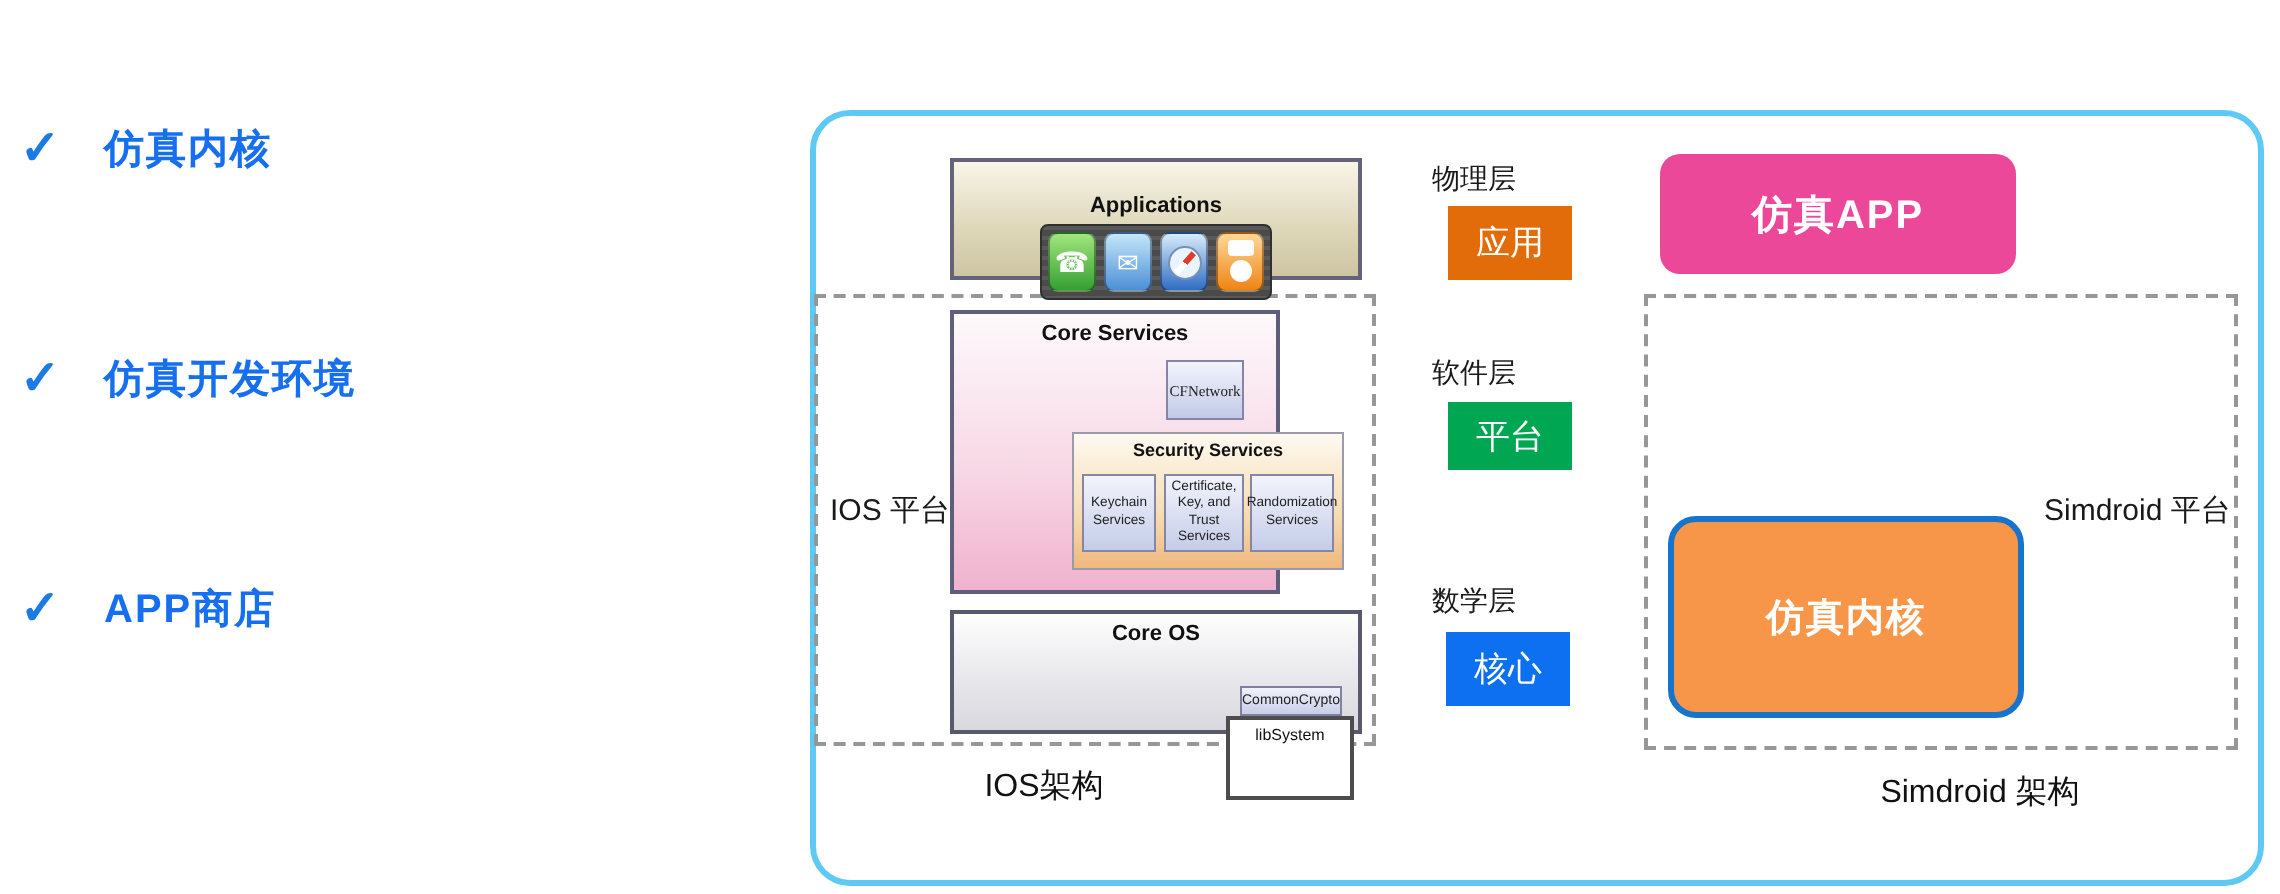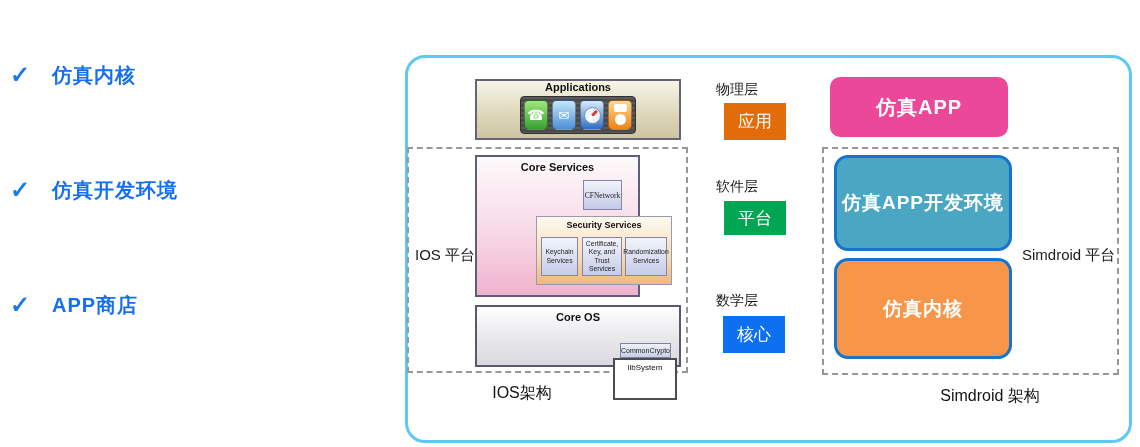--- a/index.html
+++ b/index.html
@@ -13,21 +13,21 @@
   .check-mark { color:#1a7ae6; font-size:24px; font-weight:bold; line-height:24px; width:30px; }
   .check-label { color:#156ff0; font-size:20px; font-weight:bold; line-height:24px; margin-left:12px; letter-spacing:1px; }
 
   
   .outer-panel { left:405px; top:55px; width:727px; height:388px; border:3px solid #5ec9f2; border-radius:20px; background:#fff; }
 
   
   .dashed-box { border:2px dashed #979797; background:transparent; }
 
   
-  .apps-box { left:475px; top:79px; width:206px; height:61px; background:linear-gradient(180deg,#f8f5e8 0%,#ddd6b8 60%,#cdc5a2 100%); border:2px solid #63637a; text-align:center; padding-top:0; }
+  .apps-box { left:475px; top:79px; width:206px; height:61px; background:linear-gradient(180deg,#f8f5e8 0%,#ddd6b8 60%,#cdc5a2 100%); border:2px solid #63637a; text-align:center; padding-top:16px; }
   .box-title { font-size:11px; font-weight:bold; color:#111; }
   .icon-strip { margin:3px auto 0; width:116px; height:38px; background:repeating-linear-gradient(180deg,#5a5a5a 0 2px,#4a4a4a 2px 5px); border:1px solid #303030; border-radius:4px; display:flex; align-items:center; justify-content:center; gap:4px; }
   .app-icon { width:24px; height:30px; border-radius:5px; display:flex; align-items:center; justify-content:center; position:relative; border:1px solid rgba(0,0,0,.35); }
   .icon-phone { background:linear-gradient(180deg,#a0e67e,#36a033); color:#fff; font-size:14px; }
   .icon-mail { background:linear-gradient(180deg,#c4e7fa 0%,#4d8fd6 100%); color:#fff; font-size:13px; }
   .icon-safari { background:linear-gradient(180deg,#d8ecfa,#2f6cc4); }
   .safari-dial { width:17px; height:17px; border-radius:50%; background:#eaf4fc; border:1px solid #7790b5; display:flex; align-items:center; justify-content:center; }
   .safari-needle { width:3px; height:13px; background:linear-gradient(180deg,#e03c2c 50%,#ffffff 50%); transform:rotate(42deg); }
   .icon-ipod { background:linear-gradient(180deg,#ffd796,#ef8415); flex-direction:column; display:flex; gap:2px; padding-top:3px; align-items:center; justify-content:flex-start; }
   .ipod-screen { width:13px; height:8px; background:#fdfdfd; border-radius:2px; }
@@ -120,19 +120,18 @@
   <div class="abs layer-name" style="left:716px; top:178px;">软件层</div>
   <div class="abs layer-tag" style="left: 724px; top: 201px; height: 34px; background-color: rgb(0, 166, 81);">平台</div>
 
   <div class="abs layer-name" style="left:716px; top:292px;">数学层</div>
   <div class="abs layer-tag" style="left: 723px; top: 316px; height: 37px; background-color: rgb(13, 112, 240);">核心</div>
 
   <div class="abs sim-app-box" style="background-color: #ec4899;">仿真APP</div>
 
   <div class="abs dashed-box" style="left:822px; top:147px; width:297px; height:228px;"></div>
 
-  <div class="abs sim-inner-box" style="top: 155px; height: 96px; background-color: rgb(75, 166, 196);">仿真APP开发环境</div>
   <div class="abs sim-inner-box" style="top: 258px; height: 101px; background-color: rgb(247, 150, 73);">仿真内核</div>
 
   <div class="abs side-label" style="left:1022px; top:246px;">Simdroid 平台</div>
   <div class="abs caption" style="left:925px; top:386px;">Simdroid 架构</div>
 
 </div>
 
 </body></html>

